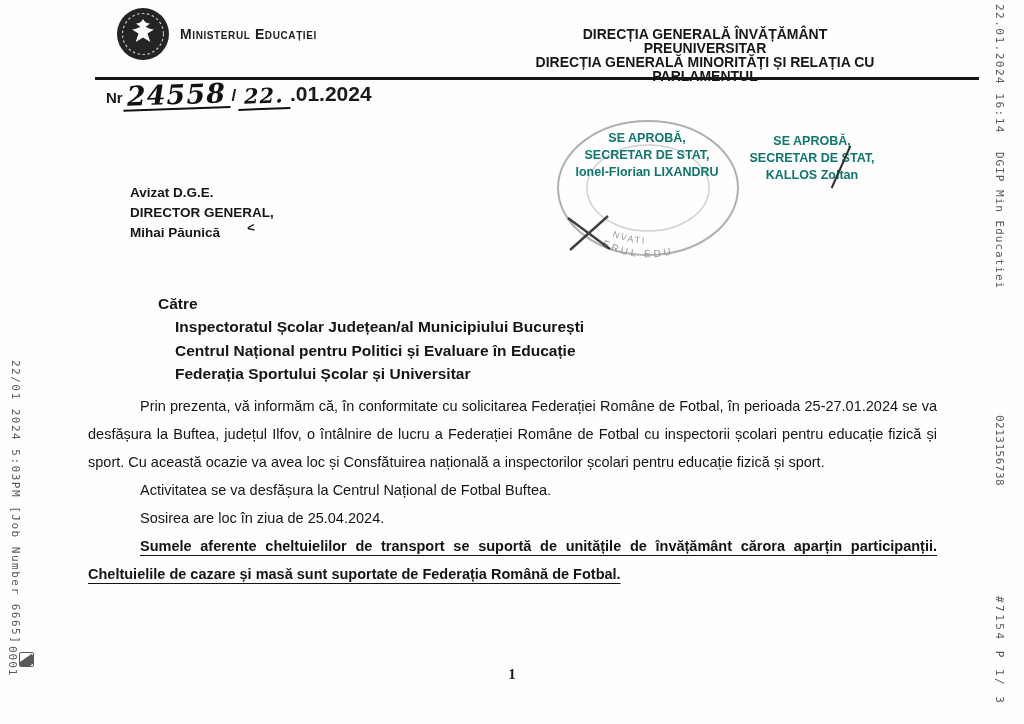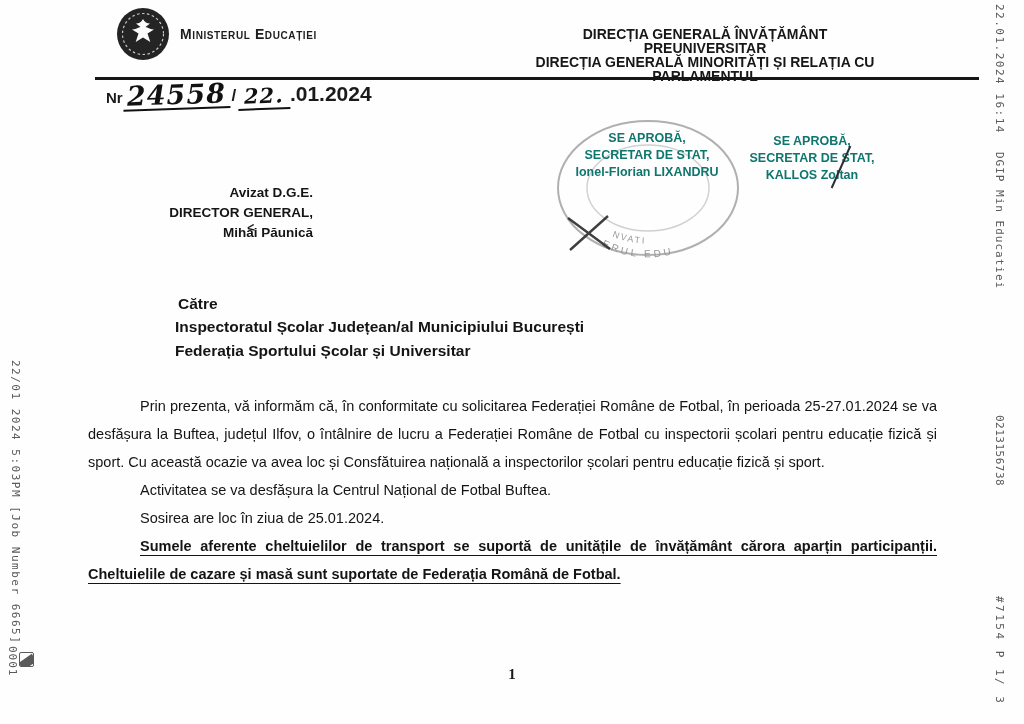--- a/index.html
+++ b/index.html
@@ -53,26 +53,26 @@
   
   .approval{position:absolute;text-align:center;font-weight:bold;font-size:12.5px;line-height:17px;z-index:2;color:#0f766e;}
   .approval-left{left:538px;top:130px;width:218px;}
   .approval-right{left:713px;top:133px;width:198px;}
   .stamp-svg{position:absolute;left:548px;top:116px;z-index:1;}
   .sig-stroke{
     position:absolute;left:840px;top:144px;width:2px;height:46px;
     background:#2e2e2e;transform:rotate(24deg);z-index:3;
   }
   
-  .avizat{position:absolute;left:107px;top:183px;width:206px;text-align:right;
+  .avizat{position:absolute;left:130px;top:183px;width:206px;text-align:left;
     font-weight:bold;font-size:13.5px;line-height:20px;color:#151515;}
   .avizat-sig{position:absolute;left:247px;top:220px;font-size:13px;font-weight:bold;transform:rotate(-8deg);}
   
   .recipients{position:absolute;left:158px;top:292px;font-weight:bold;font-size:15.5px;color:#141414;}
-  .recipients .label{line-height:23px;margin-left:20px;}
+  .recipients .label{line-height:23px;}
   .recipients .items{margin-left:17px;line-height:23.5px;}
   
   .body-text{
     position:absolute;left:88px;top:392px;width:849px;
     font-size:14.5px;line-height:28px;text-align:justify;color:#141414;
   }
   .body-text p{margin:0;text-indent:52px;}
   .p-underline{font-weight:bold;text-decoration:underline;text-underline-offset:4px;}
   .bold{font-weight:bold;}
   
@@ -148,26 +148,27 @@
     <div>Avizat D.G.E.</div>
     <div>DIRECTOR GENERAL,</div>
     <div>Mihai Păunică</div>
   </div>
   <div class="avizat-sig">&lt;</div>
 
   <div class="recipients">
     <div class="label">Către</div>
     <div class="items">
       <div>Inspectoratul Școlar Județean/al Municipiului București</div>
+      <div>Centrul Național pentru Politici și Evaluare în Educație</div>
       <div>Federația Sportului Școlar și Universitar</div>
     </div>
   </div>
 
   <div class="body-text">
     <p>Prin prezenta, vă informăm că, în conformitate cu solicitarea Federației Române de Fotbal, în perioada 25-27.01.2024 se va desfășura la Buftea, județul Ilfov, o întâlnire de lucru a Federației Române de Fotbal cu inspectorii școlari pentru educație fizică și sport. Cu această ocazie va avea loc și Consfătuirea națională a inspectorilor școlari pentru educație fizică și sport.</p>
     <p>Activitatea se va desfășura la Centrul Național de Fotbal Buftea.</p>
-    <p>Sosirea are loc în ziua de 25.01.2024.</p>
+    <p>Sosirea are loc în ziua de 25.04.2024.</p>
     <p class="p-underline">Sumele aferente cheltuielilor de transport se suportă de unitățile de învățământ cărora aparțin participanții. Cheltuielile de cazare și masă sunt suportate de Federația Română de Fotbal.</p>
   </div>
 
   <div class="page-num">1</div>
 
 </div>
 
 </body></html>

